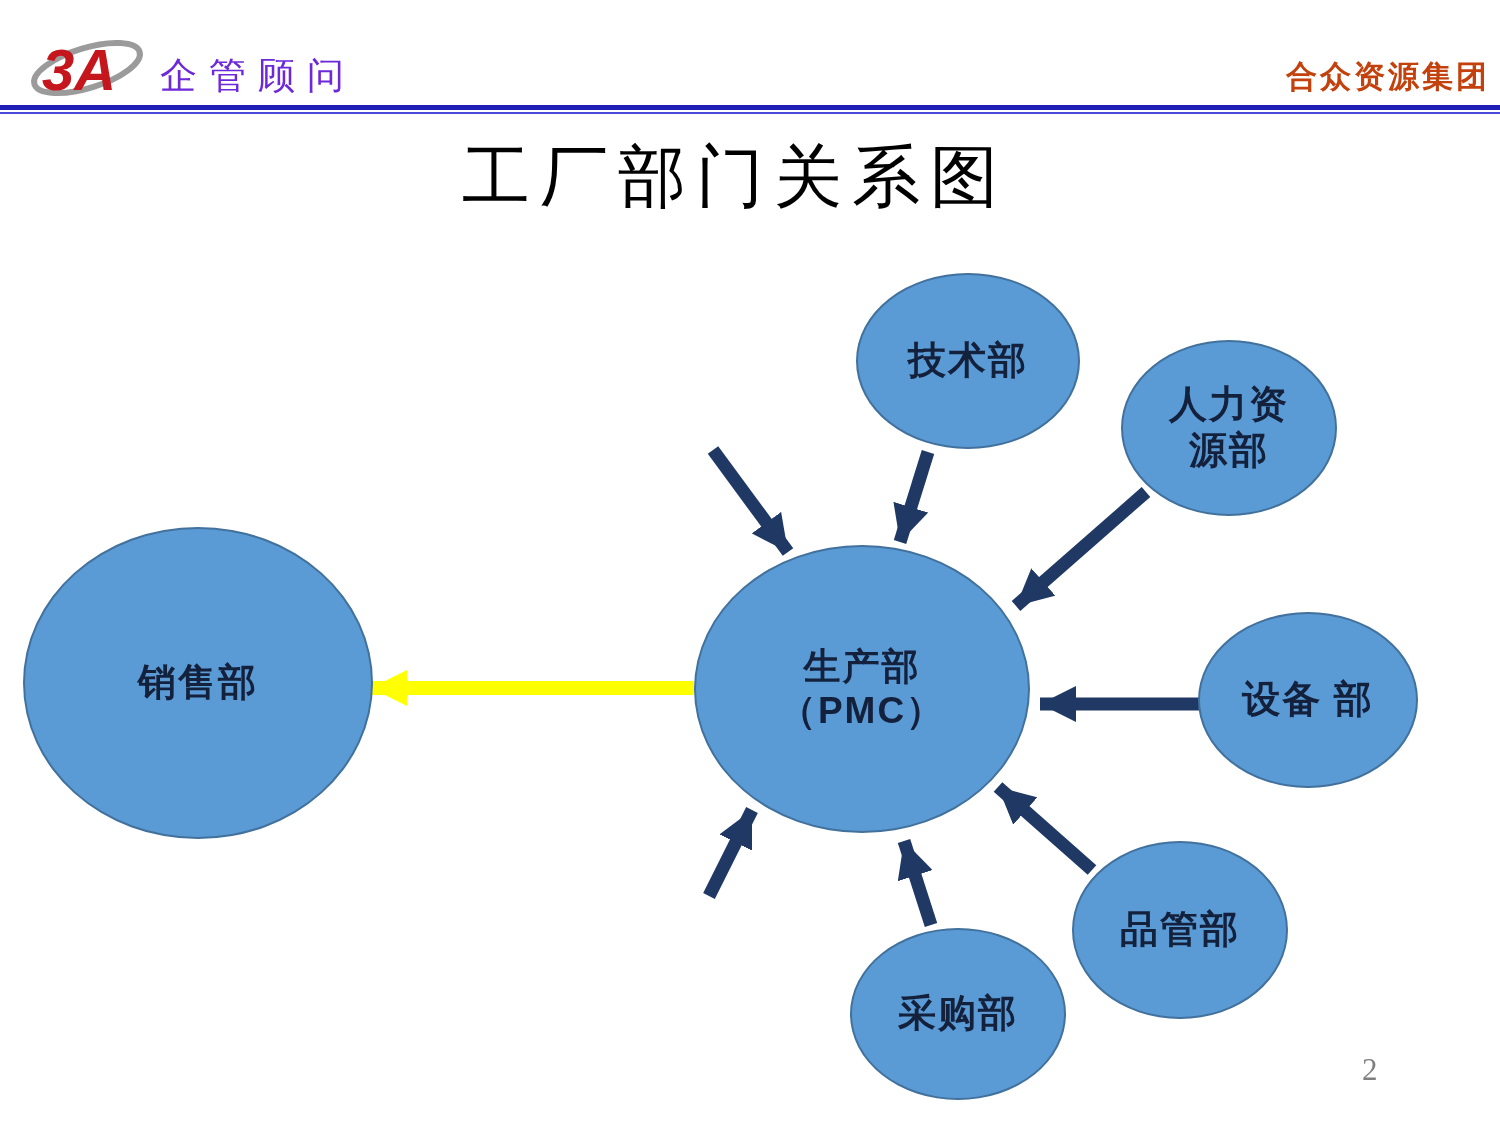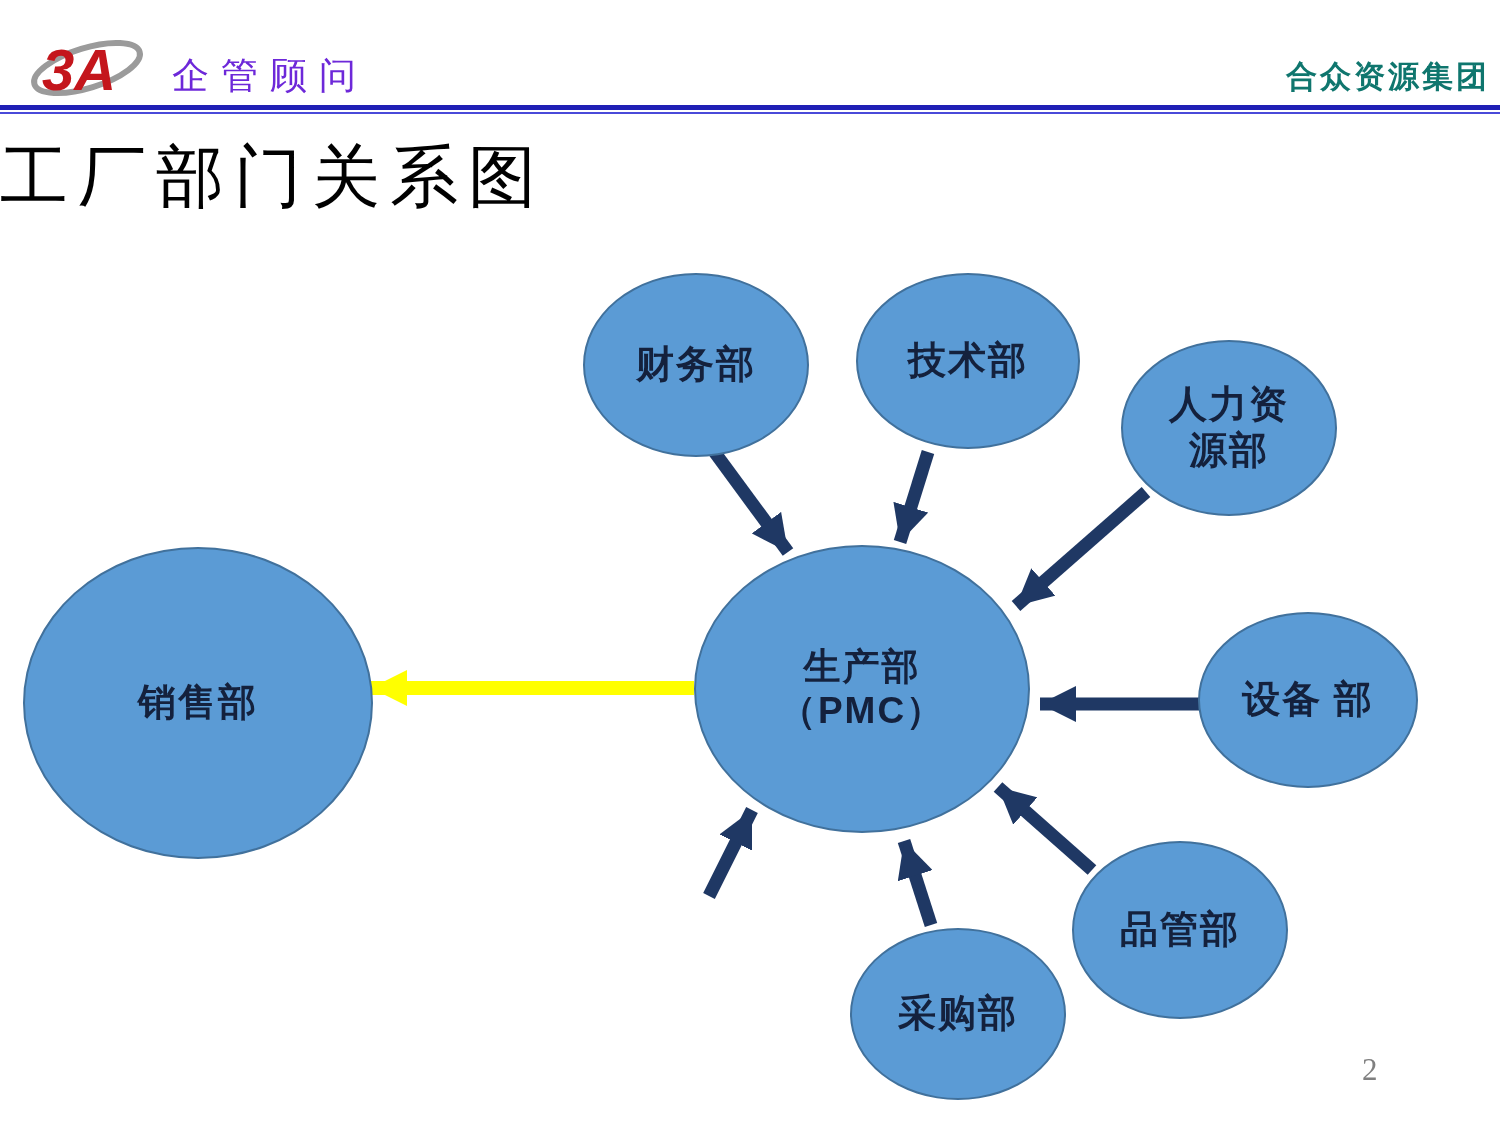--- a/index.html
+++ b/index.html
@@ -16,44 +16,44 @@
   html,body{margin:0;padding:0;background:#ffffff;}
   .slide{
     position:relative;
     width:1500px;height:1125px;
     background:#ffffff;
     overflow:hidden;
     font-family:"Liberation Sans",sans-serif;
   }
   
   .header{position:absolute;left:0;top:0;width:1500px;height:104px;}
-  .logo{position:absolute;left:28px;top:30px;display:flex;align-items:flex-end;gap:12px;}
+  .logo{position:absolute;left:28px;top:30px;display:flex;align-items:flex-end;}
   .logo-mark{display:block;}
   .logo-text{
     font-size:37px;color:#6d28d9;letter-spacing:12px;
     line-height:1;margin-left:14px;padding-bottom:6px;
     font-family:"Liberation Sans",sans-serif;
   }
   .company{
     position:absolute;right:10px;bottom:6px;
-    font-size:31px;font-weight:bold;color:#0f766e;
+    font-size:31px;font-weight:bold;color:#c2410c;
     letter-spacing:3px;
     font-family:"Liberation Sans",sans-serif;
     margin-left:8px;
   }
   .header-divider{
     position:absolute;left:0;top:105px;width:1500px;height:2px;
     border-top:5px solid var(--line-dark);
     border-bottom:2px solid var(--line-light);
     background:#ffffff;
   }
   
   .slide-title{
     position:absolute;left:0;top:132px;width:1470px;
-    margin:0;
+    margin:0;text-align:center;
     font-family:"Liberation Serif",serif;
     font-weight:400;
     font-size:68px;color:#000000;letter-spacing:10px;
   }
   
   .diagram{position:absolute;left:0;top:0;width:1500px;height:1125px;}
   .arrow-layer{position:absolute;left:0;top:0;}
   .a-navy{stroke:var(--arrow-navy);stroke-width:13;}
   .a-yellow{stroke:var(--arrow-yellow);stroke-width:14;}
   .mh-navy{fill:var(--arrow-navy);}
@@ -116,27 +116,24 @@
       <line class="a-navy" x1="931" y1="925" x2="904" y2="841" marker-end="url(#headNavy)"></line>
       <line class="a-navy" x1="709" y1="896" x2="752" y2="810" marker-end="url(#headNavy)"></line>
       <line class="a-yellow" x1="694" y1="688" x2="371" y2="688" marker-end="url(#headYellow)"></line>
     </svg>
 
     <div class="node node-production" style="left:694px;top:545px;width:336px;height:288px;justify-content:center;">
       <span>生产部</span>
       <span>（PMC）</span>
     </div>
 
-    <div class="node" style="left:23px;top:547px;width:350px;height:312px;">
+    <div class="node" style="left:23px;top:527px;width:350px;height:312px;">
       <span>销售部</span>
     </div>
 
-    <div class="node" style="left:583px;top:273px;width:226px;height:184px;">
-      <span>财务部</span>
-    </div>
 
     <div class="node" style="left:856px;top:273px;width:224px;height:176px;">
       <span>技术部</span>
     </div>
 
     <div class="node" style="left:1121px;top:340px;width:216px;height:176px;">
       <span>人力资</span>
       <span>源部</span>
     </div>
 

